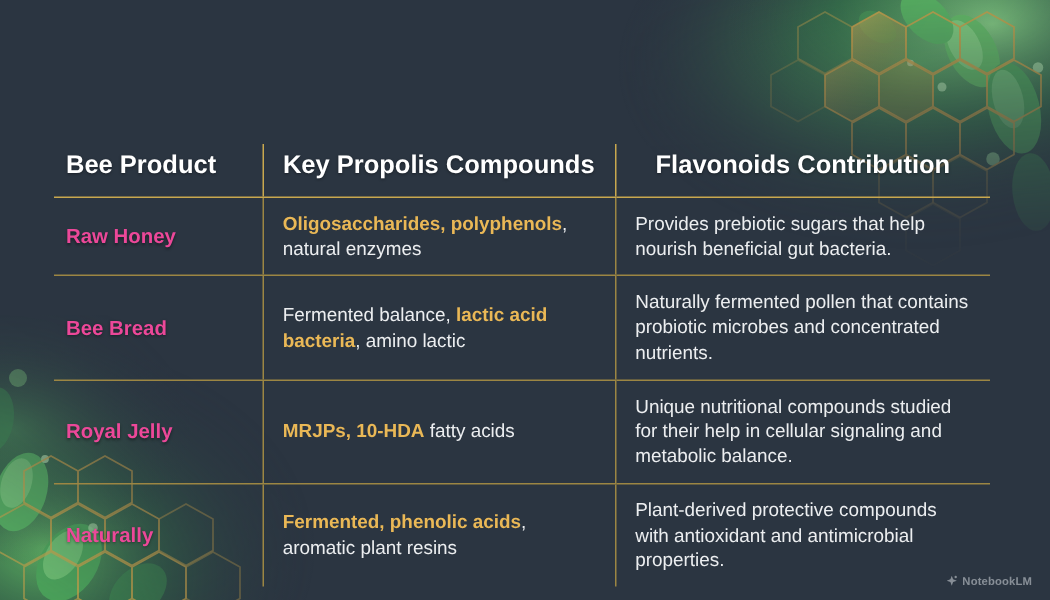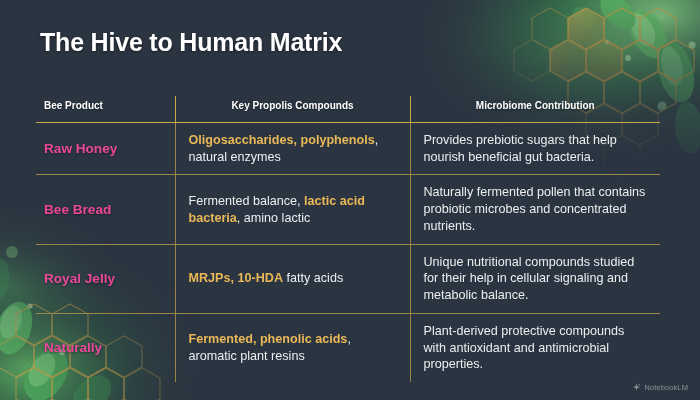--- a/index.html
+++ b/index.html
@@ -45,21 +45,21 @@
     width:100%;
     border-collapse:collapse;
     table-layout:fixed;
   }
   table#matrix col.c1 { width:139px; }
   table#matrix col.c2 { width:235px; }
   table#matrix col.c3 { width:250px; }
 
   #matrix th {
     text-align:center;
-    font-size:10px;
+    font-size:17px;
     font-weight:bold;
     color:#ffffff;
     padding:4px 10px 11px 10px;
     border-bottom:1.4px solid #c9a84e;
     vertical-align:middle;
     text-shadow:0 1px 2px rgba(0,0,0,.4);
   }
   #matrix th.h1 { text-align:left; padding-left:8px; }
   #matrix th.h2, #matrix th.h3 { border-left:1.4px solid #c9a84e; }
 
@@ -85,20 +85,21 @@
   .hl { color:#eab856; font-weight:bold; }
 
   
   #watermark {
     position:absolute;
     right:12px; bottom:8px;
     display:flex;
     align-items:center;
     gap:3px;
     opacity:.55;
+    font-weight:bold;
   }
   #watermark .wm-text {
     font-size:7.5px;
     color:#d3d8dd;
     letter-spacing:.1px;
   }
   #watermark svg { display:block; }
 </style>
 </head>
 <body>
@@ -220,34 +221,33 @@
           <polygon points="52,168 70,158 88,168 88,189 70,199 52,189"></polygon>
           <polygon points="88,168 106,158 124,168 124,189 106,199 88,189"></polygon>
           <polygon points="124,168 142,158 160,168 160,189 142,199 124,189" opacity=".6"></polygon>
           <polygon points="-2,136 16,126 34,136 34,157 16,167 -2,157" opacity=".8"></polygon>
           <polygon points="16,168 34,158 52,168 52,189 34,199 16,189" opacity=".8"></polygon>
         </g>
       </g>
     </svg>
   </div>
 
-  <h1 id="title">The Hive to Human Matrix</h1>
 
   <div id="table-wrap">
     <table id="matrix">
       <colgroup>
           <col class="c1">
           <col class="c2">
           <col class="c3">
         </colgroup>
       <thead>
         <tr>
           <th class="h1">Bee Product</th>
           <th class="h2">Key Propolis Compounds</th>
-          <th class="h3">Microbiome Contribution</th>
+          <th class="h3">Flavonoids Contribution</th>
         </tr>
       </thead>
       <tbody>
         <tr>
           <td class="prod">Raw Honey</td>
           <td class="comp"><span class="hl">Oligosaccharides, polyphenols</span><span>, natural enzymes</span></td>
           <td class="micro">Provides prebiotic sugars that help nourish beneficial gut bacteria.</td>
         </tr>
         <tr>
           <td class="prod">Bee Bread</td>

